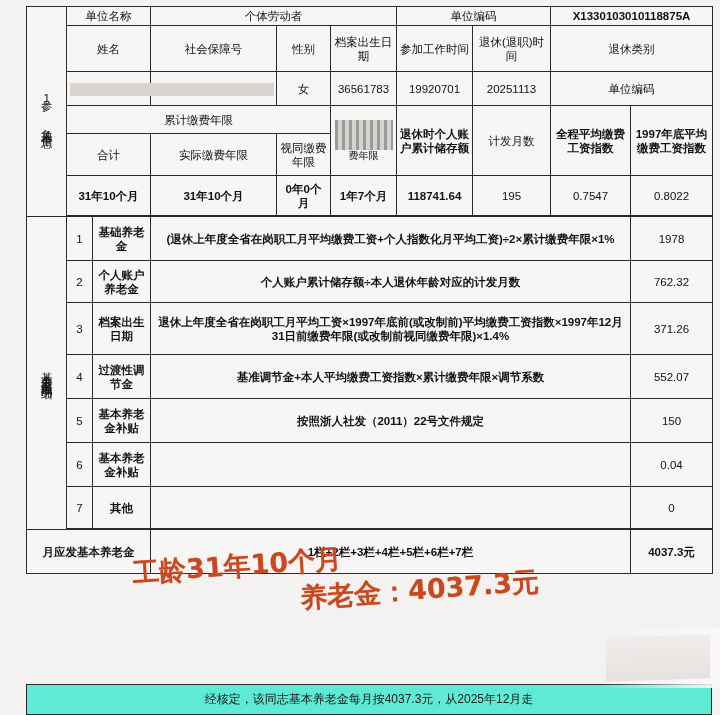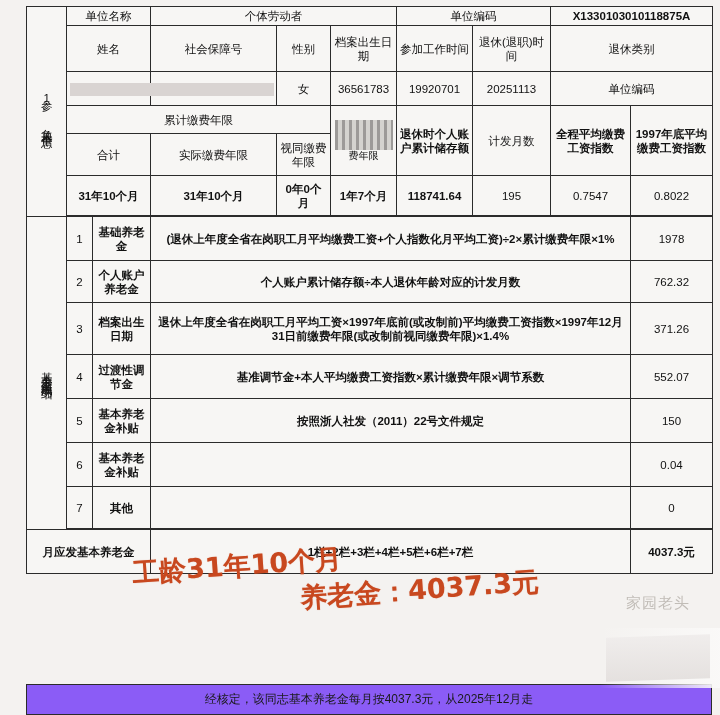--- a/index.html
+++ b/index.html
@@ -63,21 +63,21 @@
   }
   .bottomline {
     position:absolute;
     left:26px; top:684px; width:686px;
     border-top:1px solid #2b2b2b;
     height:31px;
     box-sizing:border-box;
     border-left:1px solid #2b2b2b;
     border-right:1px solid #2b2b2b;
     border-bottom:1px solid #2b2b2b;
-    background:#8b5cf6;
+    background:#5eead4;
     display:flex; align-items:center; justify-content:center;
     font-size:12px;
   }
   
   .hand {
     position:absolute;
     color:#c8481f;
     font-family:"DejaVu Sans", sans-serif;
     font-weight:700;
     transform:rotate(-4deg);
@@ -262,17 +262,16 @@
     </tr>
   </tbody>
     </table>
 
   <div class="bottomline">
     <span>经核定，该同志基本养老金每月按4037.3元，从2025年12月走</span>
   </div>
 
   <div class="fade-right"></div>
   <div class="wm-box"></div>
-  <div class="watermark">家园老头</div>
 
   <div class="hand" id="hand-age">工龄31年10个月</div>
   <div class="hand" id="hand-amount">养老金：4037.3元</div>
 </div>
 
 </body></html>

